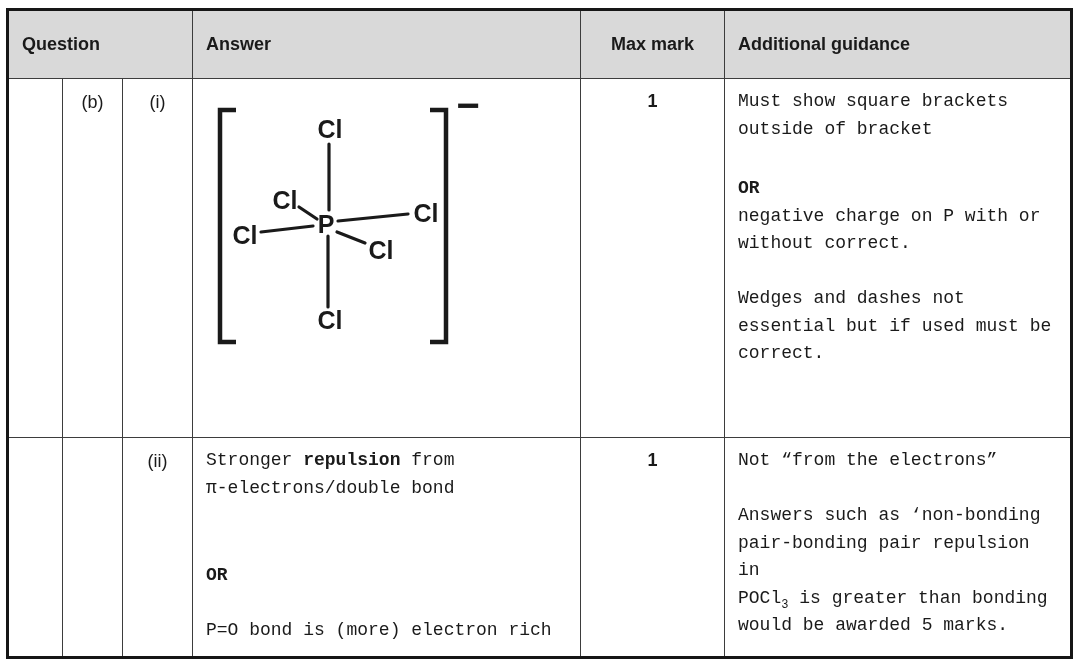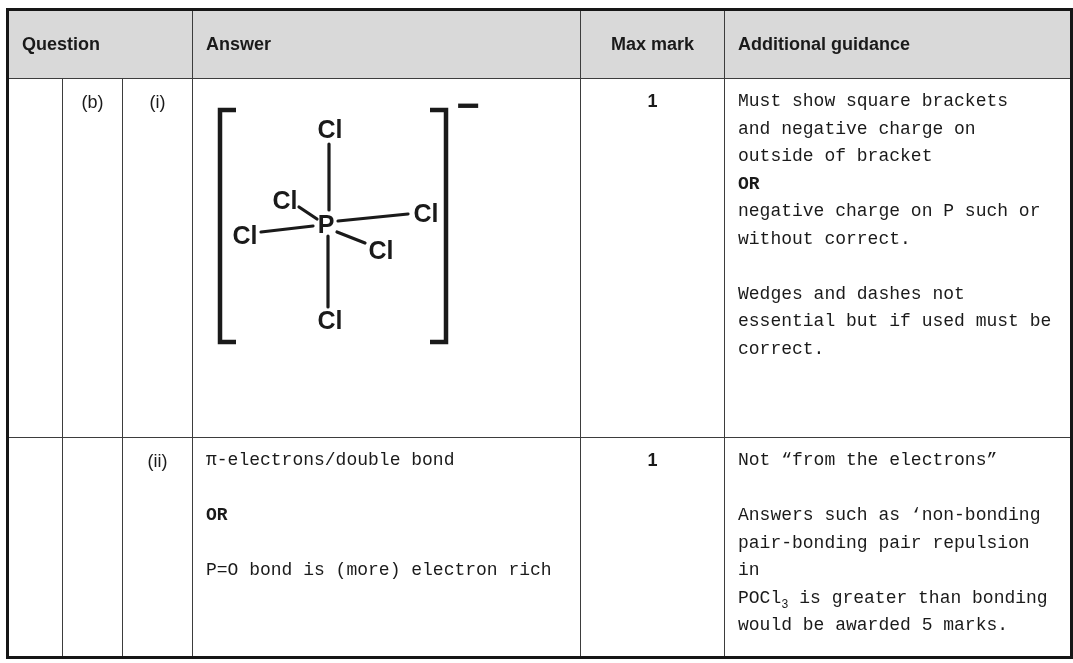--- a/index.html
+++ b/index.html
@@ -14,21 +14,21 @@
          font-size:18px;line-height:27.5px;}
   .cell{box-sizing:border-box;overflow:hidden;}
   .br{border-right:1.6px solid #3d3d3d;}
   .bb{border-bottom:1.6px solid #3d3d3d;}
   .th{background:#d9d9d9;font-weight:bold;display:flex;align-items:center;padding:8px 13px;}
   .th.center{justify-content:center;padding:0;}
   .q-head{grid-column:1 / span 3;}
   .label-cell{text-align:center;padding-top:10px;}
   .mark-cell{text-align:center;padding-top:9px;font-weight:bold;}
   .text-cell{padding:9px 10px 0 13px;}
-  .bold{font-weight:bold;}
+  .bold{font-weight:bold;margin-top:32px;}
   .line{min-height:27.5px;font-family:Liberation Mono, monospace;}
   .sub{font-size:12px;vertical-align:sub;line-height:0;}
   .structure-wrap{padding:16px 0 0 12px;}
   .structure-wrap svg text{font-family:"Liberation Sans",sans-serif;font-weight:bold;fill:#1a1a1a;}
 </style>
 </head>
 <body>
 
 <div class="page">
   <div class="table">
@@ -79,37 +79,39 @@
           <text x="125" y="234">Cl</text>
         </g>
         <text x="263" y="24" font-size="40" text-anchor="middle">−</text>
       </svg>
     </div>
     <div class="cell mark-cell br bb">
       <span>1</span>
     </div>
     <div class="cell text-cell bb">
       <div class="line">Must show square brackets</div>
-      <div class="line">and negative charge on</div>
       <div class="line">outside of bracket</div>
       <div class="line bold">OR</div>
-      <div class="line">negative charge on P such or</div>
+      <div class="line">negative charge on P with or</div>
       <div class="line">without correct.</div>
       <div class="line"></div>
       <div class="line">Wedges and dashes not</div>
       <div class="line">essential but if used must be</div>
       <div class="line">correct.</div>
     </div>
 
     <div class="cell br"></div>
     <div class="cell br"></div>
     <div class="cell label-cell br">
       <span>(ii)</span>
     </div>
     <div class="cell text-cell br">
+      <div class="line">
+        <span>Stronger </span><span class="bold">repulsion</span><span> from</span>
+      </div>
       <div class="line">π-electrons/double bond</div>
       <div class="line"></div>
       <div class="line bold">OR</div>
       <div class="line"></div>
       <div class="line">P=O bond is (more) electron rich</div>
     </div>
     <div class="cell mark-cell br">
       <span>1</span>
     </div>
     <div class="cell text-cell">

